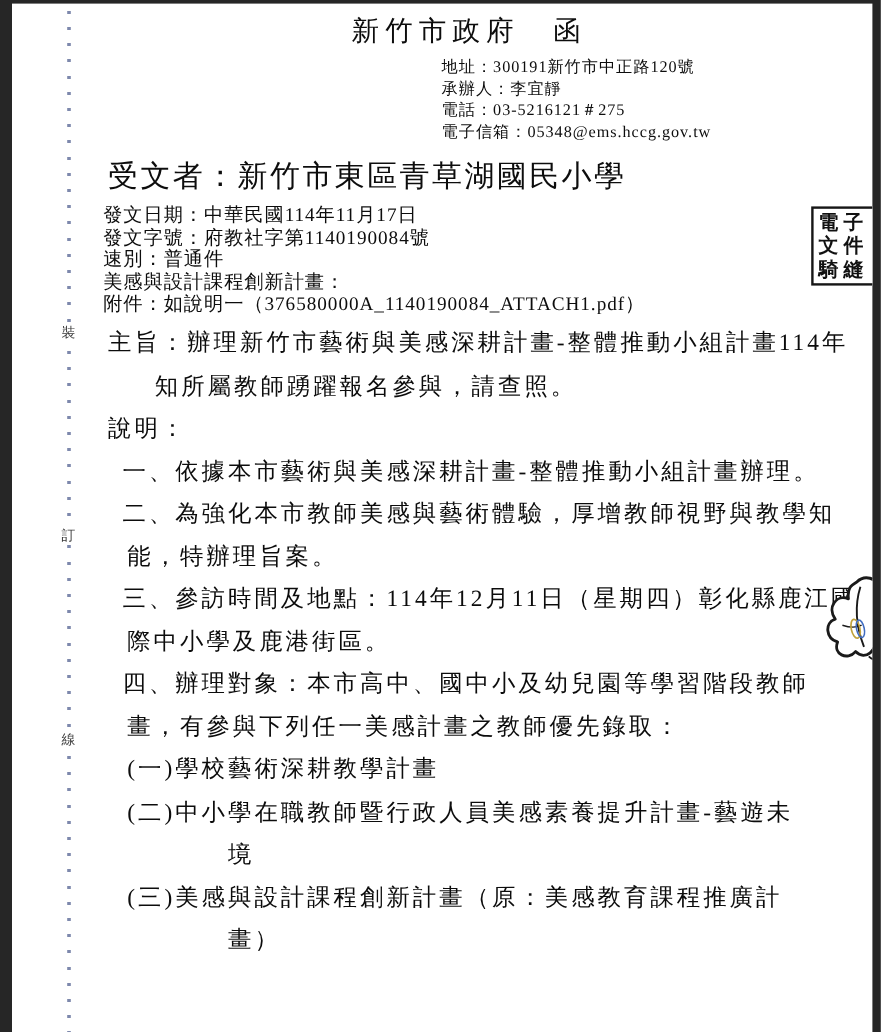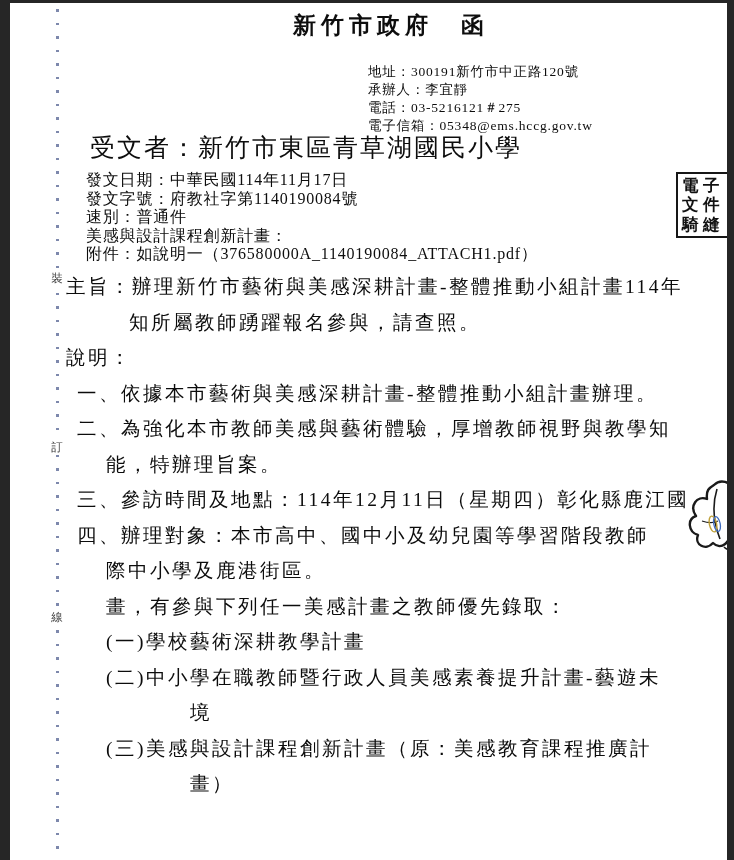--- a/index.html
+++ b/index.html
@@ -19,42 +19,42 @@
       #7d88ac 0px,#7d88ac 2.5px,transparent 2.5px,transparent 13.5px);
   }
   .binding-char{
     position:absolute;left:39px;width:16px;text-align:center;
     font-size:11.5px;color:#3a3a3a;background:#fff;line-height:14px;
   }
   .bc-0{top:268px}.bc-1{top:437px}.bc-2{top:607px}
 
   .doc-title{
     position:absolute;left:283px;top:8px;white-space:nowrap;
-    font-size:23px;letter-spacing:5px;font-weight:700;line-height:30px;
+    font-size:23px;letter-spacing:5px;font-weight:400;line-height:30px;
   }
-  .agency-block{position:absolute;left:358px;top:44px;margin-top:16px;}
+  .agency-block{position:absolute;left:358px;top:44px;}
   .agency-line{
     font-size:13.5px;line-height:18px;letter-spacing:0.8px;white-space:nowrap;
   }
   .recipient{
     position:absolute;left:80px;top:133px;white-space:nowrap;
     font-size:25px;letter-spacing:2px;line-height:24px;
   }
   .meta-block{position:absolute;left:76px;top:168px;}
   .meta-line{
     font-size:16px;line-height:18.5px;letter-spacing:0.8px;white-space:nowrap;
   }
   .body-block{position:absolute;left:0;top:266px;width:717px;}
   .body-line{
     font-size:19.5px;line-height:35.5px;height:35.5px;
     letter-spacing:2.5px;white-space:nowrap;color:#0c0c0c;
   }
-  .ind-0{padding-left:56px}   
+  .ind-0{padding-left:80px}   
   .ind-1{padding-left:119px}  
-  .ind-2{padding-left:67px}   
+  .ind-2{padding-left:92px}   
   .ind-3{padding-left:96px}  
   .ind-4{padding-left:180px}  
 
   
   .exchange-stamp{
     position:absolute;left:666px;top:169px;width:74px;height:66px;
     border:2.5px solid #161616;background:#fff;
     display:flex;flex-direction:column;justify-content:space-around;
     padding:2px 2px 2px 4px;box-sizing:border-box;
   }
@@ -96,22 +96,22 @@
     </div>
 
   <div class="body-block">
       <div class="body-line ind-0">主旨：辦理新竹市藝術與美感深耕計畫-整體推動小組計畫114年</div>
       <div class="body-line ind-1">知所屬教師踴躍報名參與，請查照。</div>
       <div class="body-line ind-0">說明：</div>
       <div class="body-line ind-2">一、依據本市藝術與美感深耕計畫-整體推動小組計畫辦理。</div>
       <div class="body-line ind-2">二、為強化本市教師美感與藝術體驗，厚增教師視野與教學知</div>
       <div class="body-line ind-3">能，特辦理旨案。</div>
       <div class="body-line ind-2">三、參訪時間及地點：114年12月11日（星期四）彰化縣鹿江國</div>
+      <div class="body-line ind-3">際中小學及鹿港街區。</div>
       <div class="body-line ind-2">四、辦理對象：本市高中、國中小及幼兒園等學習階段教師</div>
-      <div class="body-line ind-3">際中小學及鹿港街區。</div>
       <div class="body-line ind-3">畫，有參與下列任一美感計畫之教師優先錄取：</div>
       <div class="body-line ind-3">(一)學校藝術深耕教學計畫</div>
       <div class="body-line ind-3">(二)中小學在職教師暨行政人員美感素養提升計畫-藝遊未</div>
       <div class="body-line ind-4">境</div>
       <div class="body-line ind-3">(三)美感與設計課程創新計畫（原：美感教育課程推廣計</div>
       <div class="body-line ind-4">畫）</div>
     </div>
 
   <div class="exchange-stamp">
       <div class="stamp-row">

